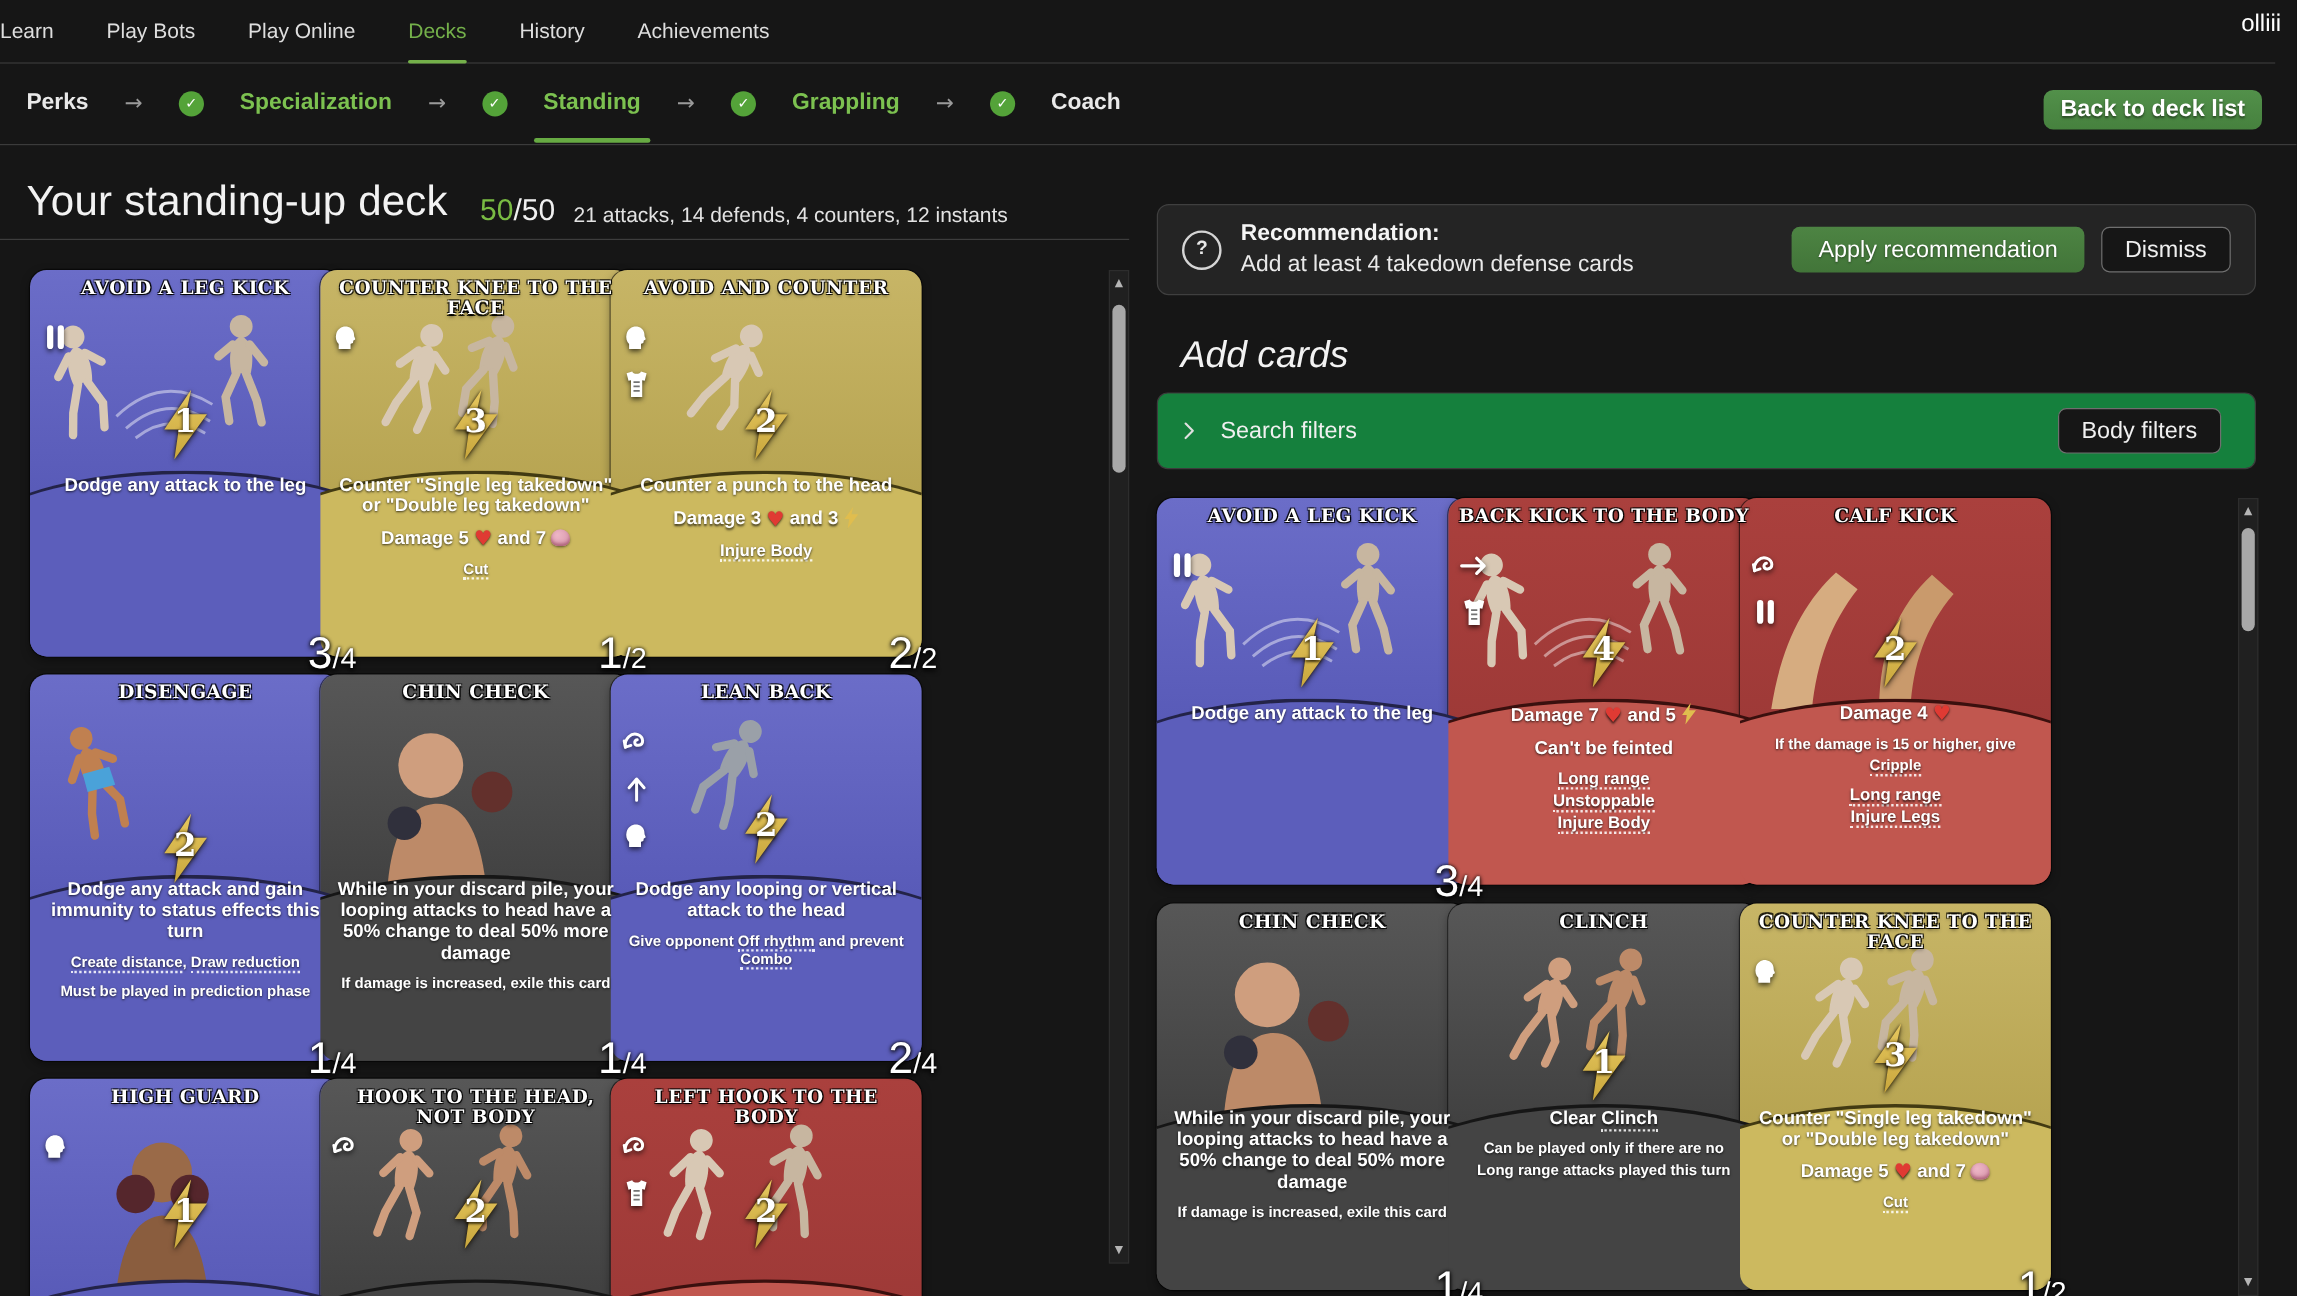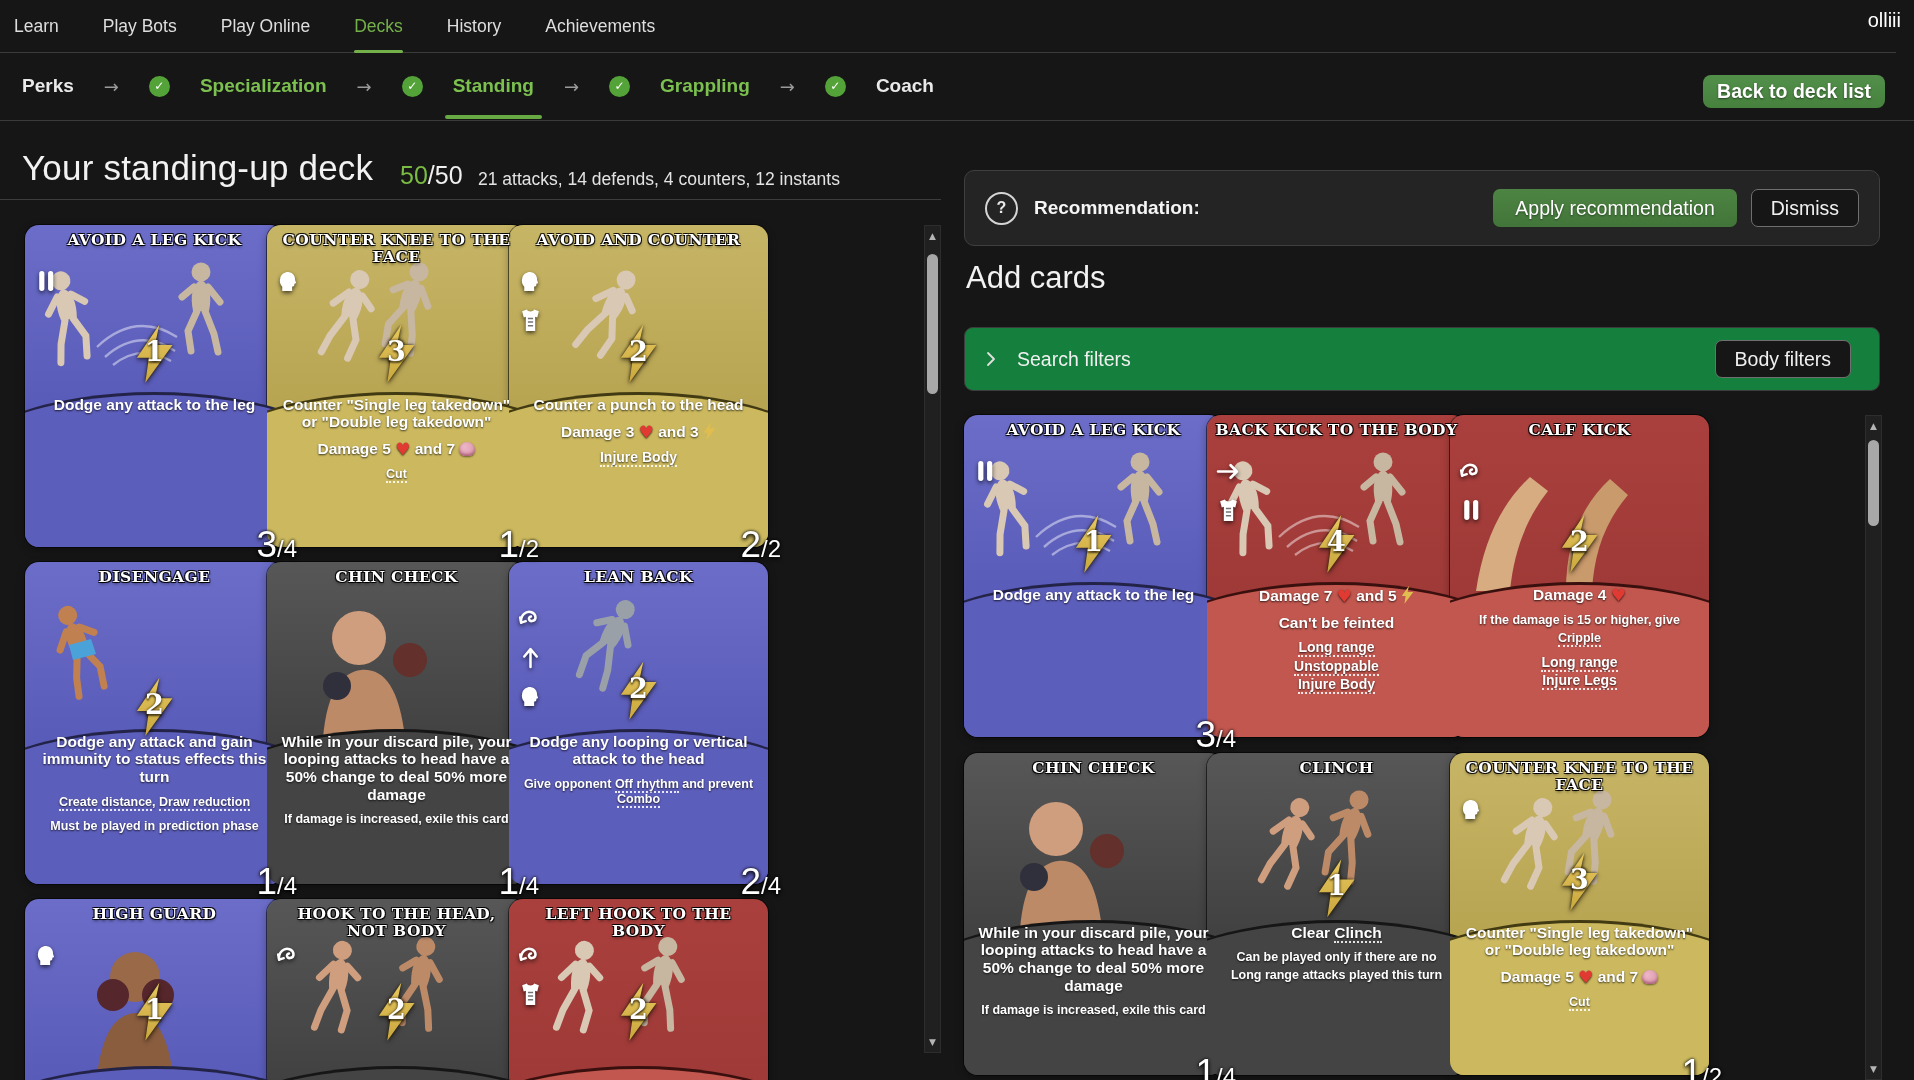--- a/index.html
+++ b/index.html
@@ -4,21 +4,21 @@
 <style>
   html,body{margin:0;padding:0;background:#101010;}
   body{width:1914px;height:1080px;overflow:hidden;position:relative;
        font-family:"Liberation Sans",sans-serif;color:#e8e8e8;
        -webkit-font-smoothing:antialiased;}
   .page{position:absolute;inset:0;background:#161616;overflow:hidden;}
   .glyph{font-family:"DejaVu Sans",sans-serif;}
 
   
   .topnav{position:absolute;left:0;top:0;right:18px;height:52px;border-bottom:1px solid #3b3b3b;
-          display:flex;align-items:flex-start;padding-left:14px;}
+          display:flex;align-items:flex-start;}
   .nav-items{display:flex;gap:44px;height:100%;align-items:center;}
   .nav-item{position:relative;font-size:17.5px;color:#dedede;height:100%;display:flex;align-items:center;cursor:pointer;}
   .nav-item.active{color:#74b04a;}
   .nav-item.active::after{content:'';position:absolute;left:0;right:0;bottom:-1px;height:3px;background:#74b04a;border-radius:2px;}
   .nav-user{position:absolute;right:-5px;top:9px;font-size:20px;color:#ffffff;}
 
   
   .breadcrumb{position:absolute;left:0;top:52px;right:0;height:68px;border-bottom:1px solid #3b3b3b;
               display:flex;align-items:center;padding-left:22px;}
   .bc-steps{display:flex;align-items:center;gap:30px;height:100%;}
@@ -103,21 +103,21 @@
   .help-ic{width:29px;height:29px;border-radius:50%;border:2px solid #d5d5d5;color:#e8e8e8;font-size:16px;font-weight:700;
            display:flex;align-items:center;justify-content:center;margin-right:16px;flex:none;}
   .rec-t1{font-size:19px;font-weight:700;color:#f5f5f5;line-height:1.35;}
   .rec-t2{font-size:19px;color:#e9e9e9;line-height:1.35;}
   .rec-spacer{flex:1;}
   .btn-green{height:38px;padding:0 22px;background:linear-gradient(#4d8443,#427539);border:none;border-radius:7px;
              color:#fff;font-size:19.5px;font-family:inherit;text-shadow:0 1px 2px rgba(0,0,0,.45);
              margin-right:14px;cursor:pointer;}
   .btn-outline{height:38px;padding:0 19px;background:#161616;border:1.5px solid #6f6f6f;border-radius:7px;
                color:#f0f0f0;font-size:19.5px;font-family:inherit;cursor:pointer;}
-  .add-title{position:absolute;left:966px;top:260px;margin:0;font-size:31px;font-weight:400;color:#f2f2f2;}
+  .add-title{position:absolute;left:966px;top:260px;margin:18px;font-size:31px;font-weight:400;color:#f2f2f2;font-style:italic;}
   .filter-bar{position:absolute;left:964px;top:327px;width:916px;height:64px;background:#15803d;border:1px solid #3c3c3c;
               border-radius:9px;display:flex;align-items:center;padding:0 28px 0 18px;box-sizing:border-box;cursor:pointer;}
   .chev{width:16px;height:16px;margin-right:18px;flex:none;}
   .filter-label{font-size:19.5px;color:#f0f0f0;}
 </style>
 </head>
 <body>
 
 <div class="page">
 
@@ -435,20 +435,21 @@
   <div class="sb" id="deck-scroll">
     <div class="sb-btn up glyph">▲</div>
     <div class="sb-thumb"></div>
     <div class="sb-btn down glyph">▼</div>
   </div>
 
   <div class="rec-box">
     <div class="help-ic">?</div>
     <div>
       <div class="rec-t1">Recommendation:</div>
+      <div class="rec-t2">Add at least 4 takedown defense cards</div>
     </div>
     <div class="rec-spacer"></div>
     <button class="btn-green">Apply recommendation</button>
     <button class="btn-outline">Dismiss</button>
   </div>
 
   <h2 class="add-title">Add cards</h2>
 
   <div class="filter-bar">
     <svg class="chev" viewBox="0 0 16 16">

